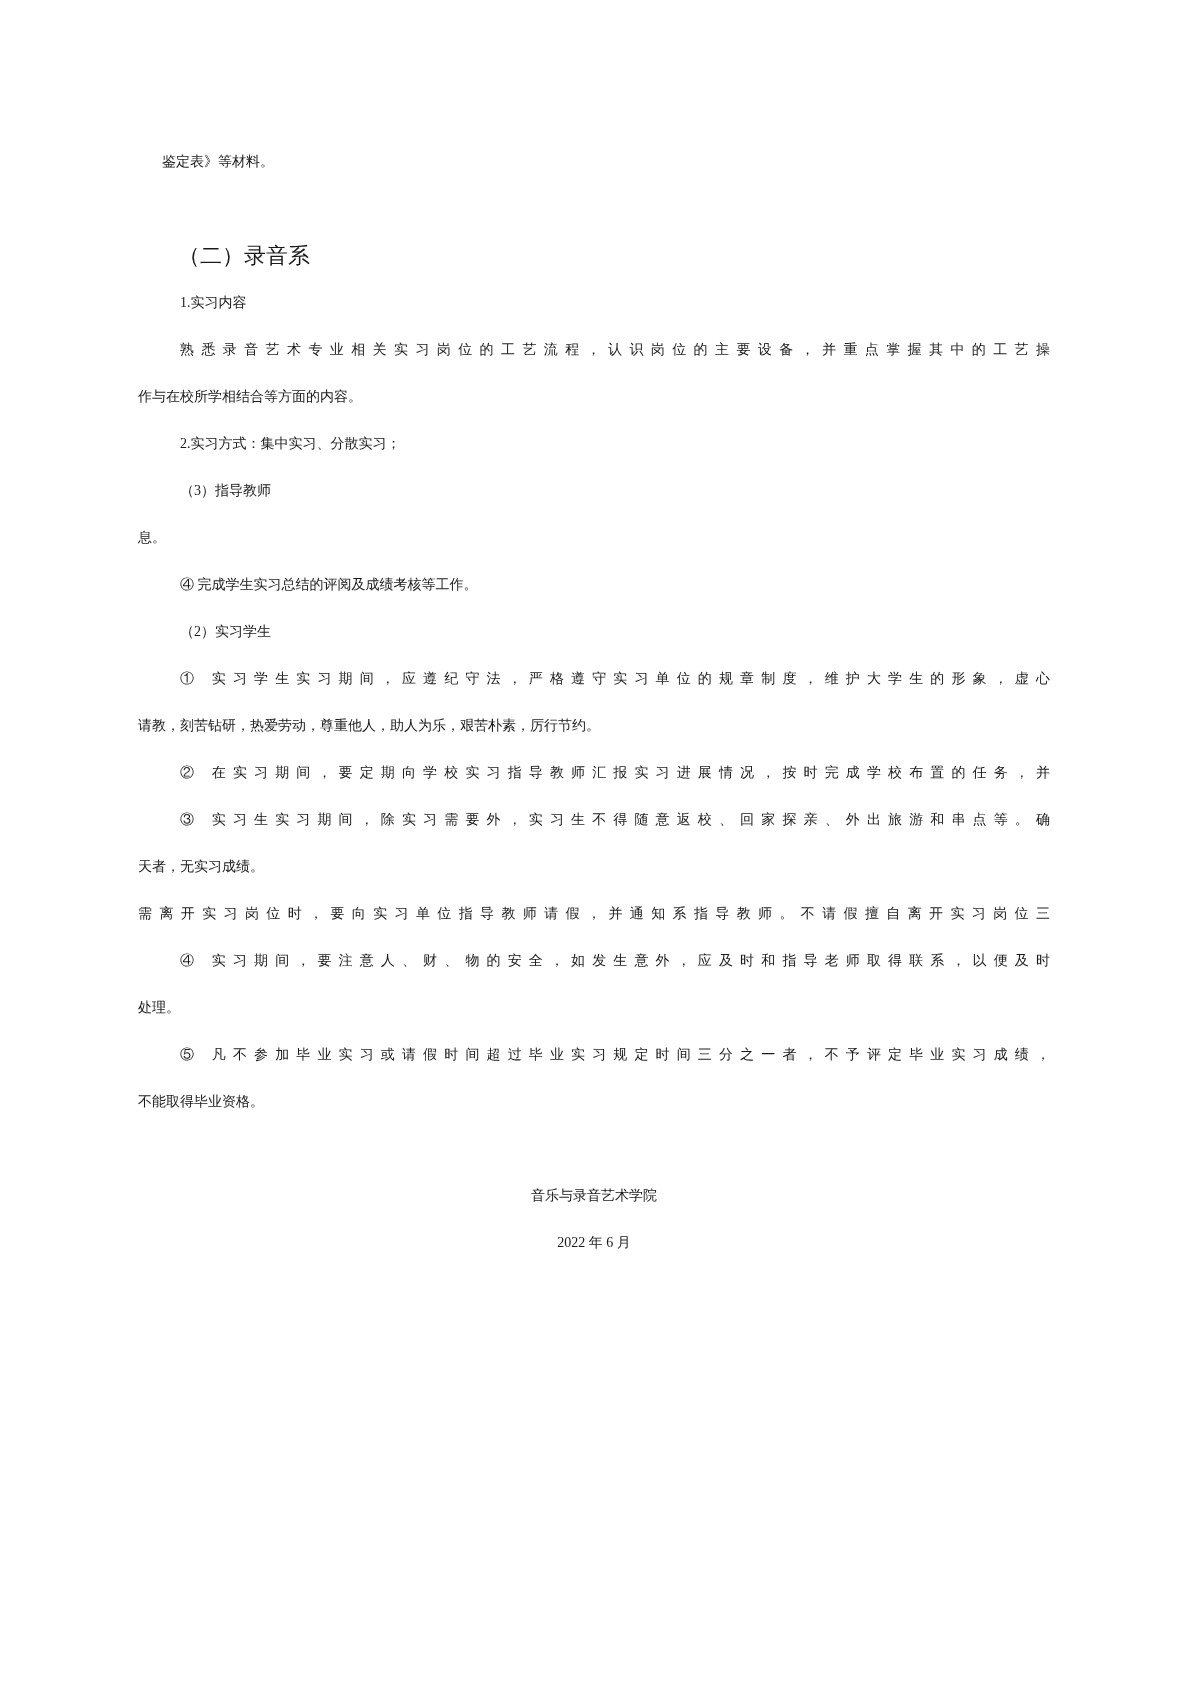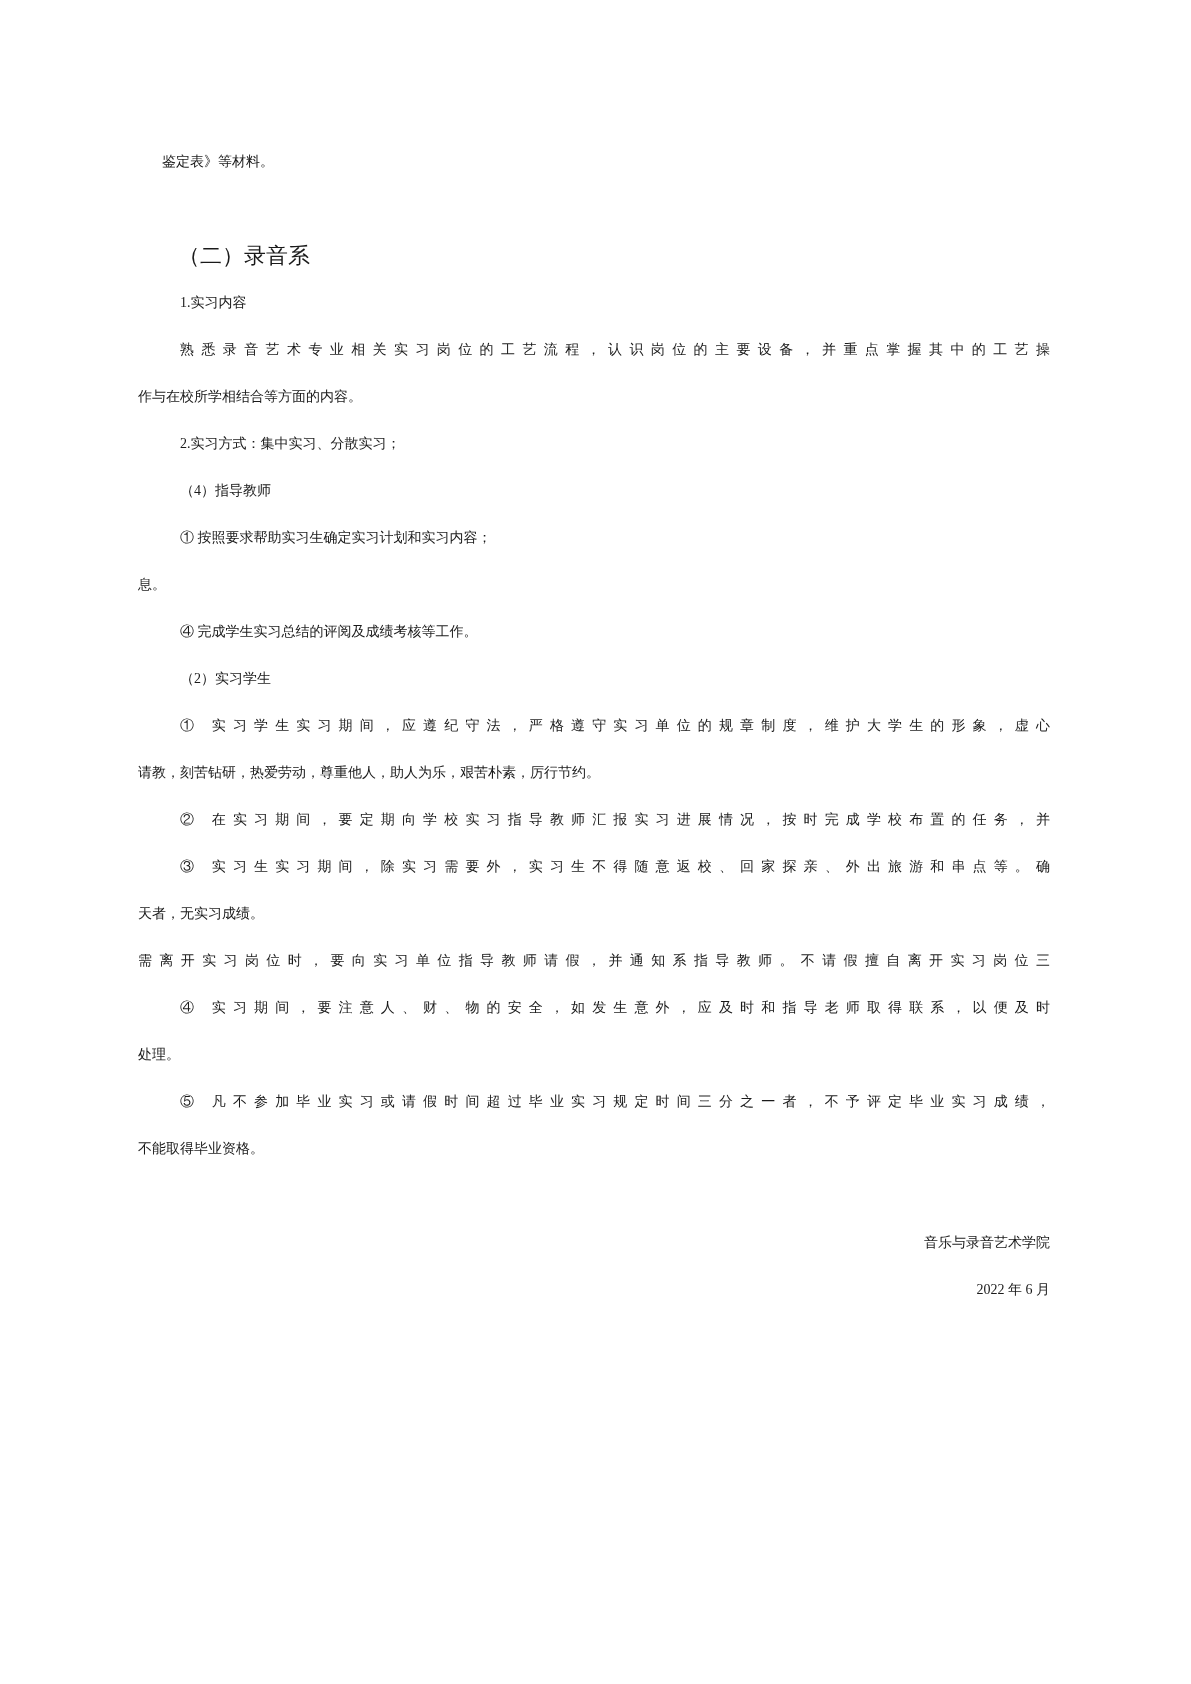--- a/index.html
+++ b/index.html
@@ -33,37 +33,36 @@
   .ind1 { text-indent: 24px; }   
   .just {
     text-align: justify;
     text-align-last: justify;
   }
   .heading {
     font-weight: normal;
     font-size: 22px;
     text-indent: 40px;
   }
-  .right { text-align: right; }
+  .right { text-align: center; }
   .blank { }
 </style>
 </head>
 <body>
 
 <div class="page">
   <div class="content">
     <div class="line ind1">鉴定表》等材料。</div>
     <div class="line blank"></div>
     <div class="line heading">（二）录音系</div>
     <div class="line ind">1.实习内容</div>
     <div class="line ind just">熟悉录音艺术专业相关实习岗位的工艺流程，认识岗位的主要设备，并重点掌握其中的工艺操</div>
     <div class="line">作与在校所学相结合等方面的内容。</div>
     <div class="line ind">2.实习方式：集中实习、分散实习；</div>
-    <div class="line ind">（4）指导教师</div>
-    <div class="line ind">① 按照要求帮助实习生确定实习计划和实习内容；</div>
+    <div class="line ind">（3）指导教师</div>
     <div class="line">息。</div>
     <div class="line ind">④ 完成学生实习总结的评阅及成绩考核等工作。</div>
     <div class="line ind">（2）实习学生</div>
     <div class="line ind just">① 实习学生实习期间，应遵纪守法，严格遵守实习单位的规章制度，维护大学生的形象，虚心</div>
     <div class="line">请教，刻苦钻研，热爱劳动，尊重他人，助人为乐，艰苦朴素，厉行节约。</div>
     <div class="line ind just">② 在实习期间，要定期向学校实习指导教师汇报实习进展情况，按时完成学校布置的任务，并</div>
     <div class="line ind just">③ 实习生实习期间，除实习需要外，实习生不得随意返校、回家探亲、外出旅游和串点等。确</div>
     <div class="line">天者，无实习成绩。</div>
     <div class="line just">需离开实习岗位时，要向实习单位指导教师请假，并通知系指导教师。不请假擅自离开实习岗位三</div>
     <div class="line ind just">④ 实习期间，要注意人、财、物的安全，如发生意外，应及时和指导老师取得联系，以便及时</div>

